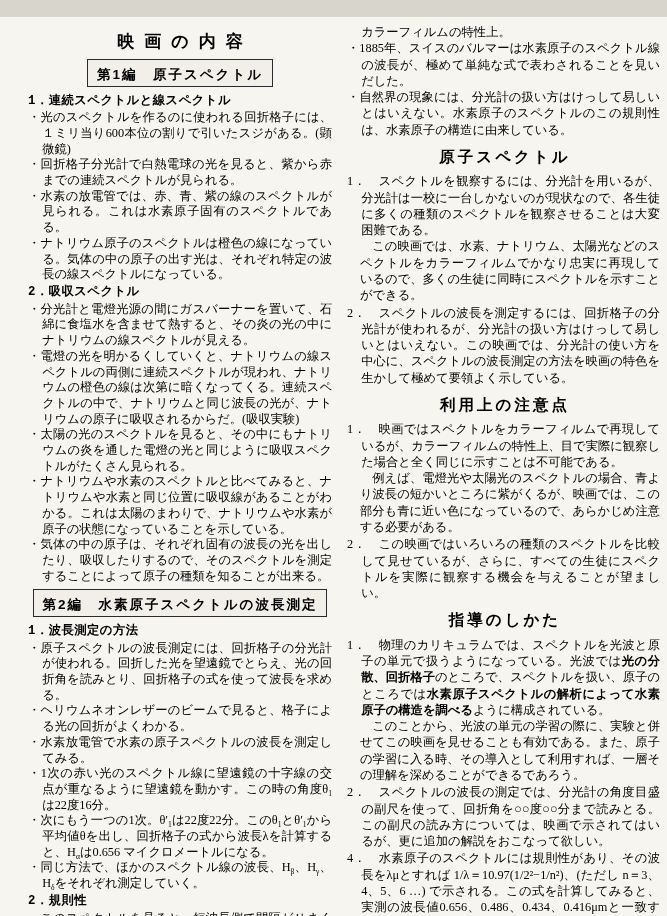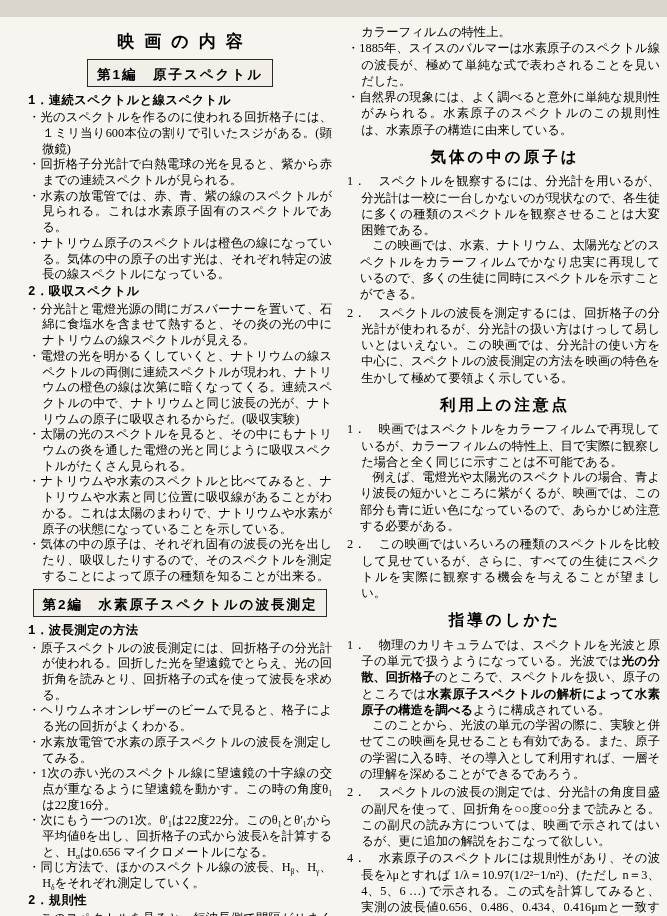--- a/index.html
+++ b/index.html
@@ -24,21 +24,21 @@
     font-weight:bold;font-size:13.5px;letter-spacing:2px;line-height:1.3;
   }
   .col-left > .boxhead:first-child{margin-top:2px;}
   .sub{
     font-family:Liberation Mono, monospace;
     font-weight:bold;font-size:12.3px;letter-spacing:.5px;margin:2px 0 1px;
   }
   .bullet{padding-left:1.15em;text-indent:-1.15em;text-align:justify;}
   .cont{padding-left:1.15em;text-align:justify;}
   .num{padding-left:1.15em;text-indent:-1.15em;text-align:justify;margin-top:1px;}
-  .para{padding-left:1.05em;text-indent:1em;text-align:justify;font-family:Liberation Mono, monospace;}
+  .para{padding-left:1.05em;text-indent:1em;text-align:justify;}
   .heading{
     font-family:"Liberation Sans","DejaVu Sans",sans-serif;
     font-weight:bold;font-size:15.5px;letter-spacing:3px;text-indent:3px;
     text-align:center;margin:9px 0 6px;line-height:1.3;
   }
   sub,sup{font-size:.62em;line-height:0;}
   b{font-weight:bold;}
   .figure-box{
     position:absolute;left:30px;top:903px;width:597px;height:13px;
     border:1.6px solid #3c3c3c;border-bottom:none;background:transparent;
@@ -69,22 +69,22 @@
       <div class="bullet">・水素放電管で水素の原子スペクトルの波長を測定してみる。</div>
       <div class="bullet">・1次の赤い光のスペクトル線に望遠鏡の十字線の交点が重なるように望遠鏡を動かす。この時の角度θ<sub>1</sub>は22度16分。</div>
       <div class="bullet">・次にもう一つの1次。θ′<sub>1</sub>は22度22分。このθ<sub>1</sub>とθ′<sub>1</sub>から平均値θを出し、回折格子の式から波長λを計算すると、H<sub>α</sub>は0.656 マイクロメートルになる。</div>
       <div class="bullet">・同じ方法で、ほかのスペクトル線の波長、H<sub>β</sub>、H<sub>γ</sub>、H<sub>δ</sub>をそれぞれ測定していく。</div>
       <div class="sub">2．規則性</div>
       <div class="bullet">・このスペクトルを見ると、短波長側で間隔がせまくなっている。これをグラフにしてみると、波長の値</div>
     </div>
   <div class="col col-right">
       <div class="cont">カラーフィルムの特性上。</div>
       <div class="bullet">・1885年、スイスのバルマーは水素原子のスペクトル線の波長が、極めて単純な式で表わされることを見いだした。</div>
-      <div class="bullet">・自然界の現象には、よく調べると意外に単純な規則性がみられる。水素原子のスペクトルのこの規則性は、水素原子の構造に由来している。</div>
-      <div class="heading">気体の中の原子は</div>
+      <div class="bullet">・自然界の現象には、分光計の扱い方はけっして易しいとはいえない。水素原子のスペクトルのこの規則性は、水素原子の構造に由来している。</div>
+      <div class="heading">原子スペクトル</div>
       <div class="num">1．　スペクトルを観察するには、分光計を用いるが、分光計は一校に一台しかないのが現状なので、各生徒に多くの種類のスペクトルを観察させることは大変困難である。</div>
       <div class="para">この映画では、水素、ナトリウム、太陽光などのスペクトルをカラーフィルムでかなり忠実に再現しているので、多くの生徒に同時にスペクトルを示すことができる。</div>
       <div class="num">2．　スペクトルの波長を測定するには、回折格子の分光計が使われるが、分光計の扱い方はけっして易しいとはいえない。この映画では、分光計の使い方を中心に、スペクトルの波長測定の方法を映画の特色を生かして極めて要領よく示している。</div>
       <div class="heading">利用上の注意点</div>
       <div class="num">1．　映画ではスペクトルをカラーフィルムで再現しているが、カラーフィルムの特性上、目で実際に観察した場合と全く同じに示すことは不可能である。</div>
       <div class="para">例えば、電燈光や太陽光のスペクトルの場合、青より波長の短かいところに紫がくるが、映画では、この部分も青に近い色になっているので、あらかじめ注意する必要がある。</div>
       <div class="num">2．　この映画ではいろいろの種類のスペクトルを比較して見せているが、さらに、すべての生徒にスペクトルを実際に観察する機会を与えることが望ましい。</div>
       <div class="heading">指導のしかた</div>
       <div class="num">1．　物理のカリキュラムでは、スペクトルを光波と原子の単元で扱うようになっている。光波では<b>光の分散、回折格子</b>のところで、スペクトルを扱い、原子のところでは<b>水素原子スペクトルの解析によって水素原子の構造を調べる</b>ように構成されている。</div>
       <div class="para">このことから、光波の単元の学習の際に、実験と併せてこの映画を見せることも有効である。また、原子の学習に入る時、その導入として利用すれば、一層その理解を深めることができるであろう。</div>

